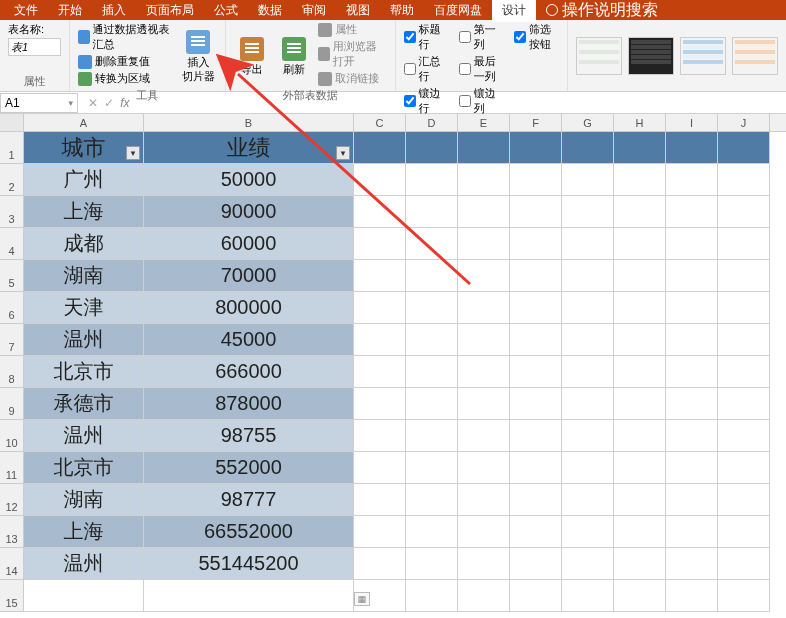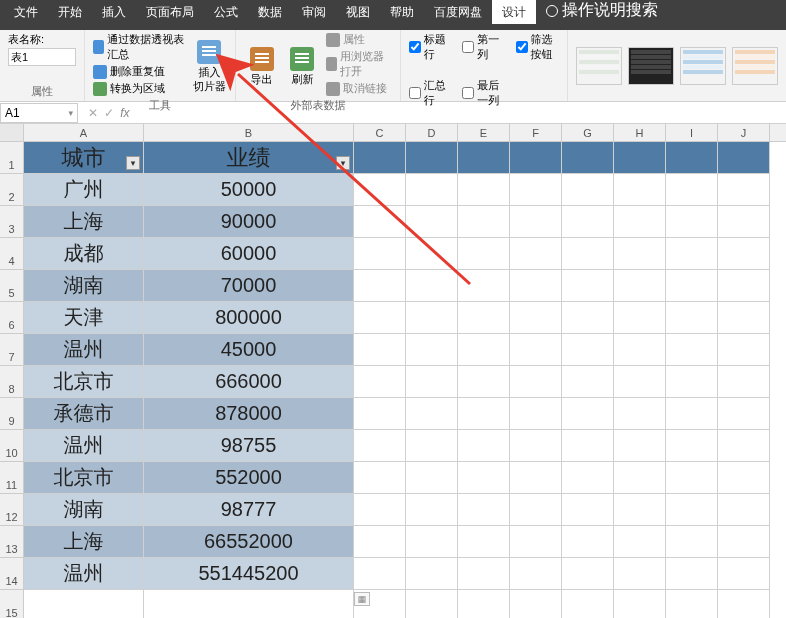--- a/index.html
+++ b/index.html
@@ -1,50 +1,50 @@
 <!DOCTYPE html>
 <html><head>
 <meta charset="utf-8">
 <style>
 * { margin: 0; padding: 0; box-sizing: border-box; font-family: "Microsoft YaHei", Arial, sans-serif; }
 body { background: #fff; width: 786px; height: 618px; overflow: hidden; position: relative; }
 
 
-.menubar { display: flex; background: #404040; height: 30px; align-items: flex-start; padding-left: 4px; }
+.menubar { display: flex; background: #c2410c; height: 20px; align-items: center; padding-left: 4px; }
 .menubar .tab { color: #fff; font-size: 12px; padding: 0 10px; height: 24px; line-height: 24px; cursor: pointer; }
 .menubar .tab.active { background: #fff; color: #333; }
 .menubar .search-hint { color: #fff; font-size: 16px; margin-left: 10px; display: flex; align-items: center; gap: 4px; }
 .bulb { width: 12px; height: 12px; border: 1px solid #fff; border-radius: 50%; position: relative; }
 
 
 .ribbon { display: flex; background: #f3f3f3; height: 72px; border-bottom: 1px solid #d0d0d0; }
 .ribbon-group { display: flex; flex-direction: column; padding: 2px 8px; border-right: 1px solid #e0e0e0; }
 .ribbon-group .content { flex: 1; display: flex; gap: 6px; }
 .ribbon-group .label { font-size: 11px; color: #666; text-align: center; padding-top: 2px; }
 
 .prop-left { display: flex; flex-direction: column; gap: 1px; font-size: 11px; }
 .prop-left .row { display: flex; align-items: flex-end; gap: 2px; }
-.name-input { width: 68px; height: 18px; border: 1px solid #ccc; font-size: 11px; padding: 0 2px; }
+.name-input { width: 53px; height: 18px; border: 1px solid #ccc; font-size: 11px; padding: 0 2px; font-style: italic; }
 .prop-left .btn { color: #333; cursor: pointer; }
 
 .tools-col { display: flex; flex-direction: column; gap: 2px; font-size: 11px; }
 .tools-col .item { display: flex; align-items: center; gap: 3px; cursor: pointer; }
 .mini-icon { width: 14px; height: 14px; background: #4a90d9; display: inline-block; border-radius: 2px; }
 .mini-icon.gray { background: #999; }
 .mini-icon.green { background: #5aa05a; }
 
 .big-btn { display: flex; flex-direction: column; align-items: center; justify-content: center; width: 44px; cursor: pointer; gap: 2px; padding-top: 4px; }
 .big-btn .big-icon { width: 24px; height: 24px; background: #6ba4d8; border-radius: 3px; position: relative; }
 .big-btn .big-icon::after { content: ''; position: absolute; width: 14px; height: 2px; background: #fff; top: 6px; left: 5px; box-shadow: 0 4px 0 #fff, 0 8px 0 #fff; }
 .big-btn span { font-size: 11px; line-height: 12px; text-align: center; }
 
 .ext-col { display: flex; flex-direction: column; gap: 2px; font-size: 11px; color: #888; }
 .ext-col .item { display: flex; align-items: center; gap: 3px; }
 
-.check-grid { display: grid; grid-template-columns: auto auto auto; gap: 16px 10px; font-size: 11px; }
+.check-grid { display: grid; grid-template-columns: auto auto auto; gap: 2px 10px; font-size: 11px; }
 .check-grid label { display: flex; align-items: center; gap: 3px; cursor: pointer; }
 .check-grid input[type=checkbox] { width: 12px; height: 12px; }
 
 .styles-row { display: flex; gap: 4px; align-items: center; }
 .style-swatch { width: 46px; height: 38px; border: 1px solid #ccc; display: flex; flex-direction: column; padding: 2px; gap: 1px; cursor: pointer; }
 .style-swatch .r { height: 4px; }
 .style-swatch.light .r:nth-child(odd) { background: #e0e8e0; }
 .style-swatch.light .r:nth-child(even) { background: #f5f5f5; }
 .style-swatch.dark { background: #222; }
 .style-swatch.dark .r { background: #444; }

